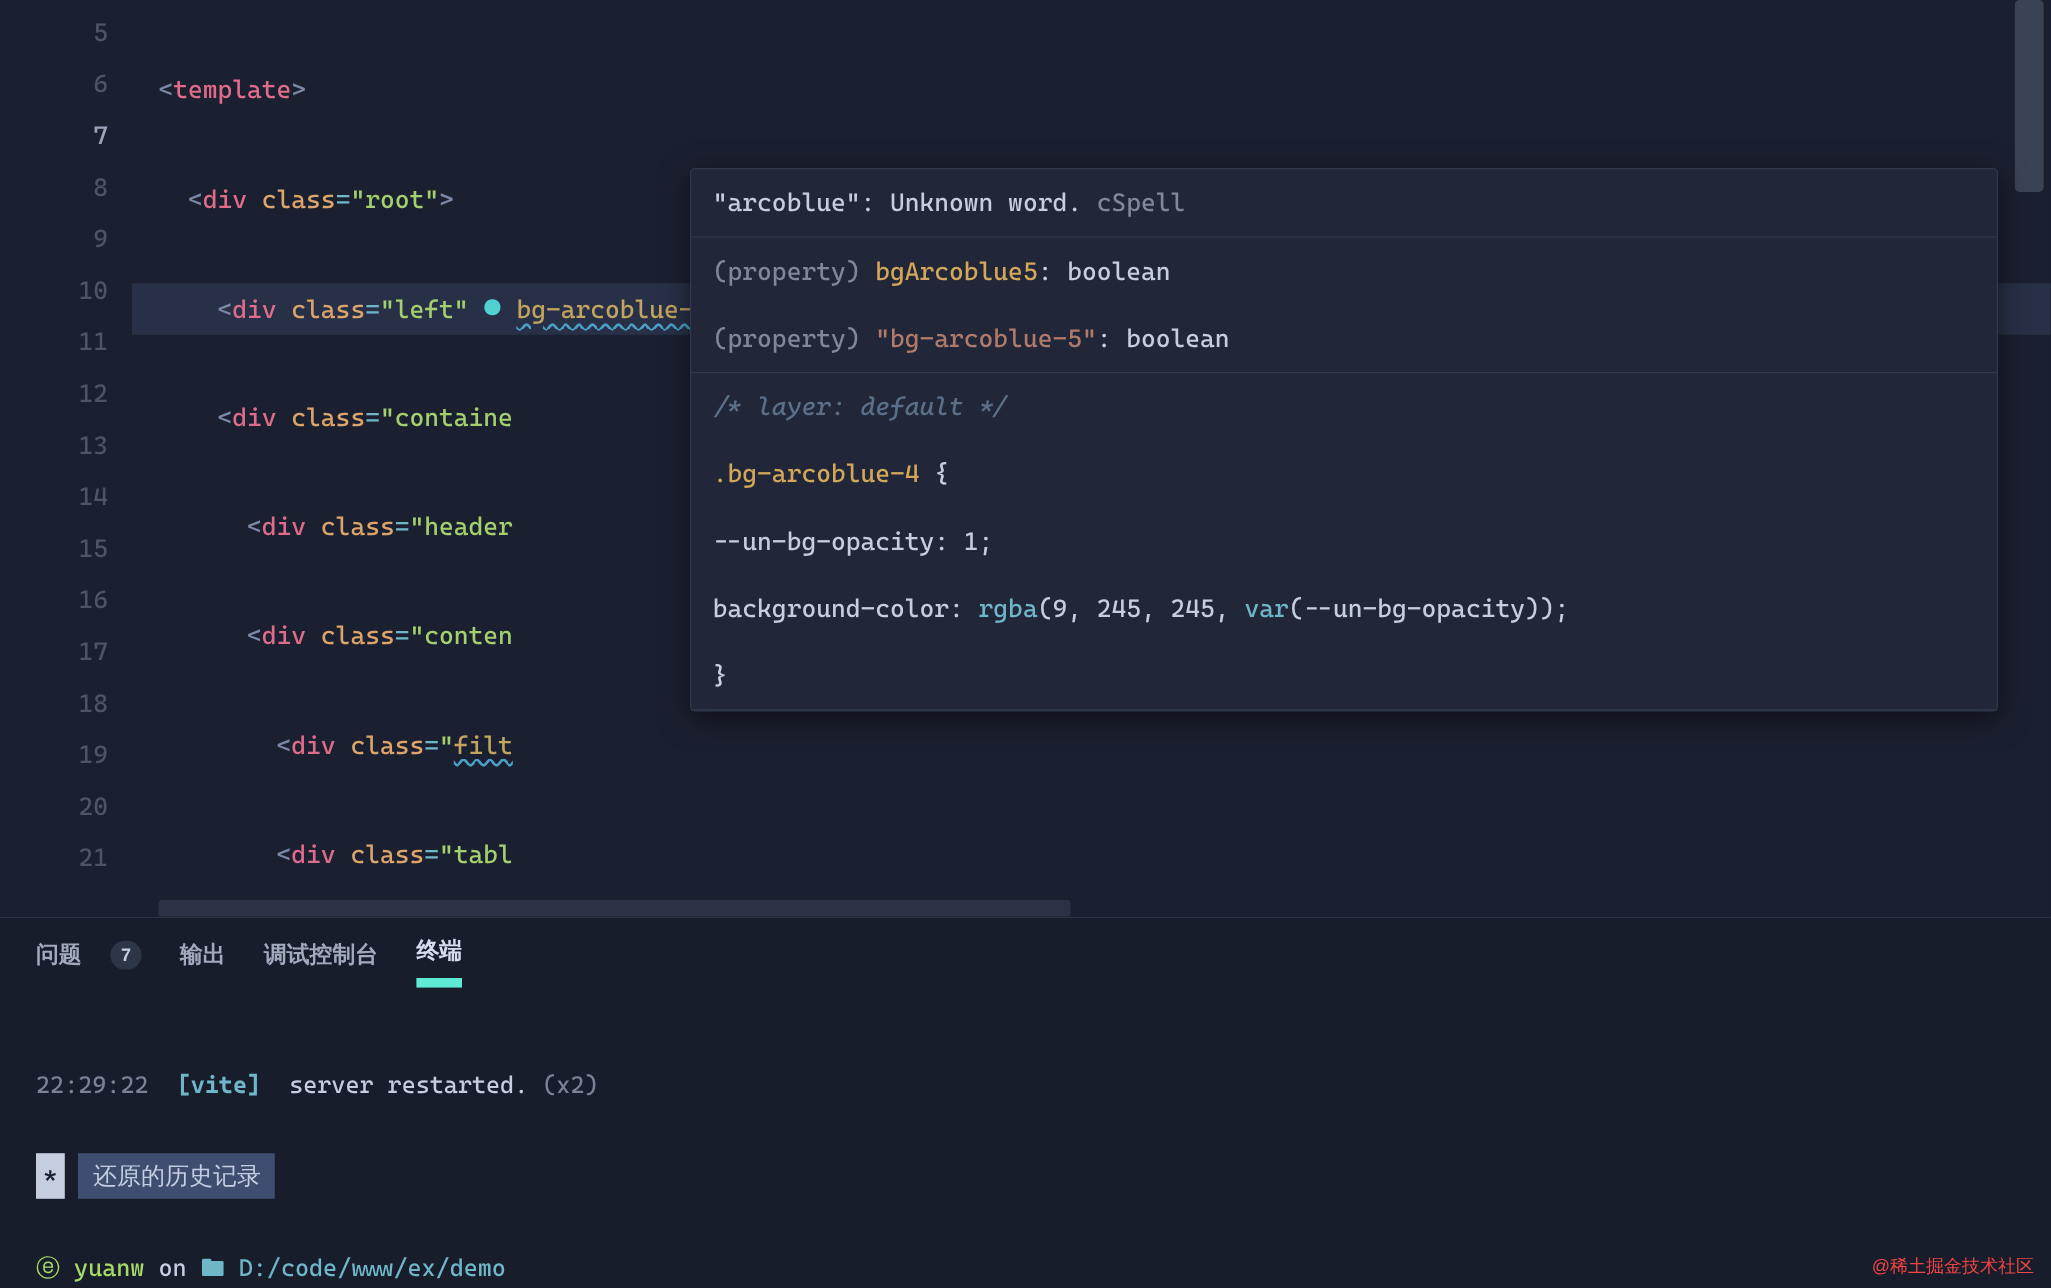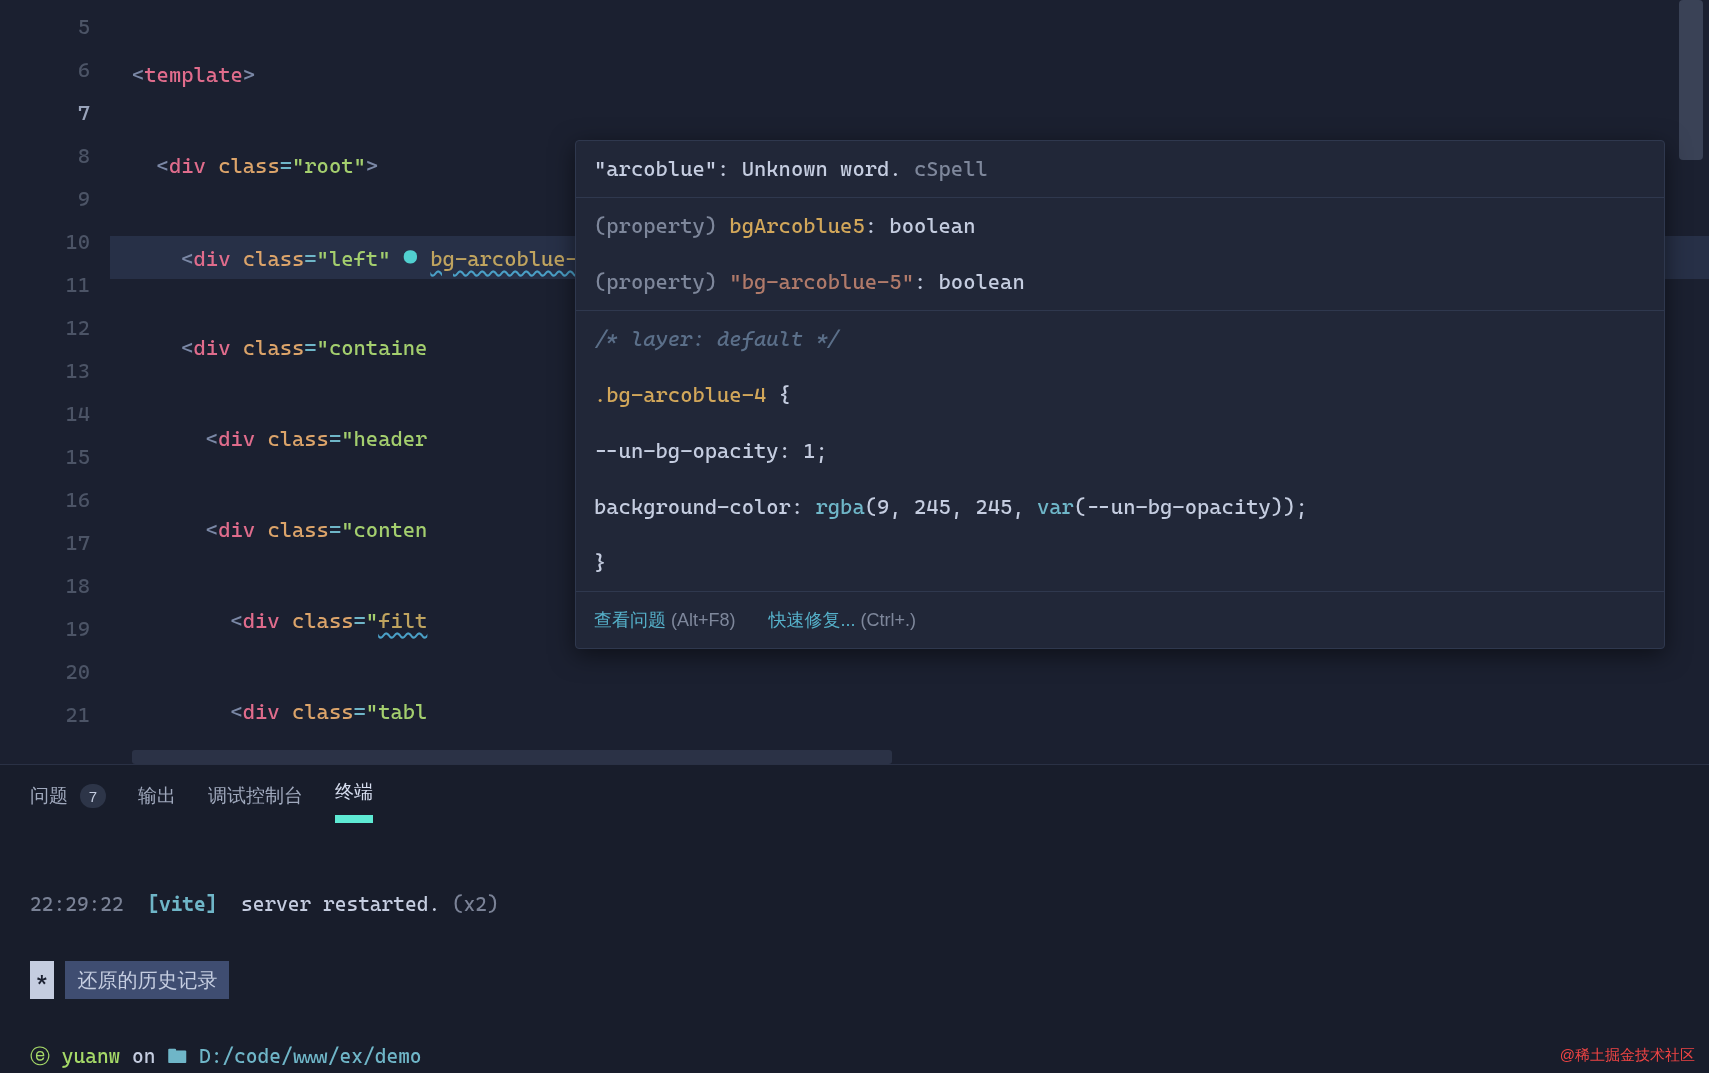--- a/index.html
+++ b/index.html
@@ -98,21 +98,21 @@
   }
   .panel-tabs {
     display: flex;
     gap: 32px;
     align-items: center;
     padding: 14px 30px 0 30px;
     font-size: 19px;
     font-family: "Segoe UI", sans-serif;
     color: #a0a9bd;
   }
-  .tab { display: flex; align-items: center; gap: 12px; padding-bottom: 10px; cursor: pointer; }
+  .tab { display: flex; align-items: center; gap: 24px; padding-bottom: 10px; cursor: pointer; font-weight: bold; }
   .tab.active { color: #d6ddef; border-bottom: 8px solid #5eead4; }
   .badge {
     display: inline-flex; align-items: center; justify-content: center;
     min-width: 26px; height: 24px; padding: 0 8px;
     border-radius: 12px; background: #2d3548; color: #c5cde0; font-size: 15px;
   }
   .terminal {
     padding: 24px 30px;
     font-size: 20px;
     line-height: 38px;
@@ -190,24 +190,20 @@
     <div class="sep"></div>
     <div class="row"><span class="muted">(property)</span> <span class="propname">bgArcoblue5</span><span class="type">:</span> <span class="type">boolean</span></div>
     <div class="row"><span class="muted">(property)</span> <span class="propstr">"bg-arcoblue-5"</span><span class="type">:</span> <span class="type">boolean</span></div>
     <div class="sep"></div>
     <div class="row"><span class="comment">/* layer: default */</span></div>
     <div class="row"><span class="sel">.bg-arcoblue-4</span> <span class="type">{</span></div>
     <div class="row">  <span class="cssprop">--un-bg-opacity</span><span class="type">: </span><span class="num">1</span><span class="type">;</span></div>
     <div class="row">  <span class="cssprop">background-color</span><span class="type">: </span><span class="cssfn">rgba</span><span class="type">(</span><span class="num">9, 245, 245, </span><span class="cssfn">var</span><span class="type">(</span><span class="cssprop">--un-bg-opacity</span><span class="type">));</span></div>
     <div class="row"><span class="type">}</span></div>
     <div class="sep"></div>
-    <div class="row" style="font-family:'Segoe UI',sans-serif;font-size:18px;">
-      <span class="link"><span>查看问题</span> <span class="muted">(Alt+F8)</span></span>
-      <span class="link"><span>快速修复...</span> <span class="muted">(Ctrl+.)</span></span>
-    </div>
   </div>
 
   <div class="minimap-sb">
       <div class="thumb"></div>
     </div>
   <div class="hscroll"></div>
 </div>
 
 <div class="panel">
   <div class="panel-tabs">

